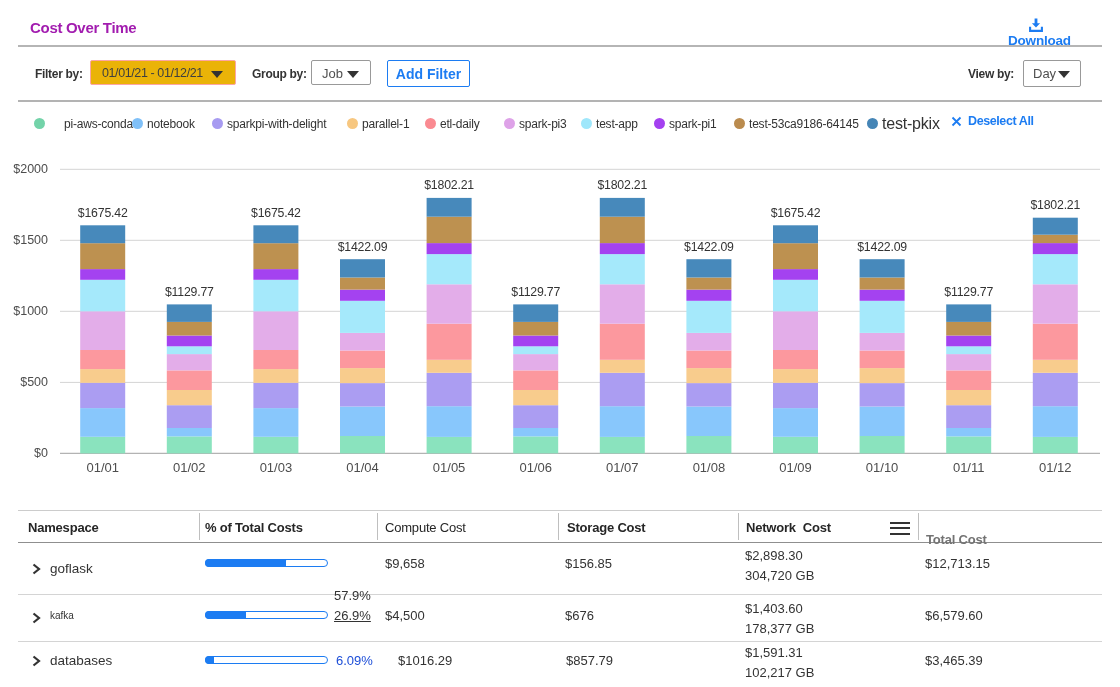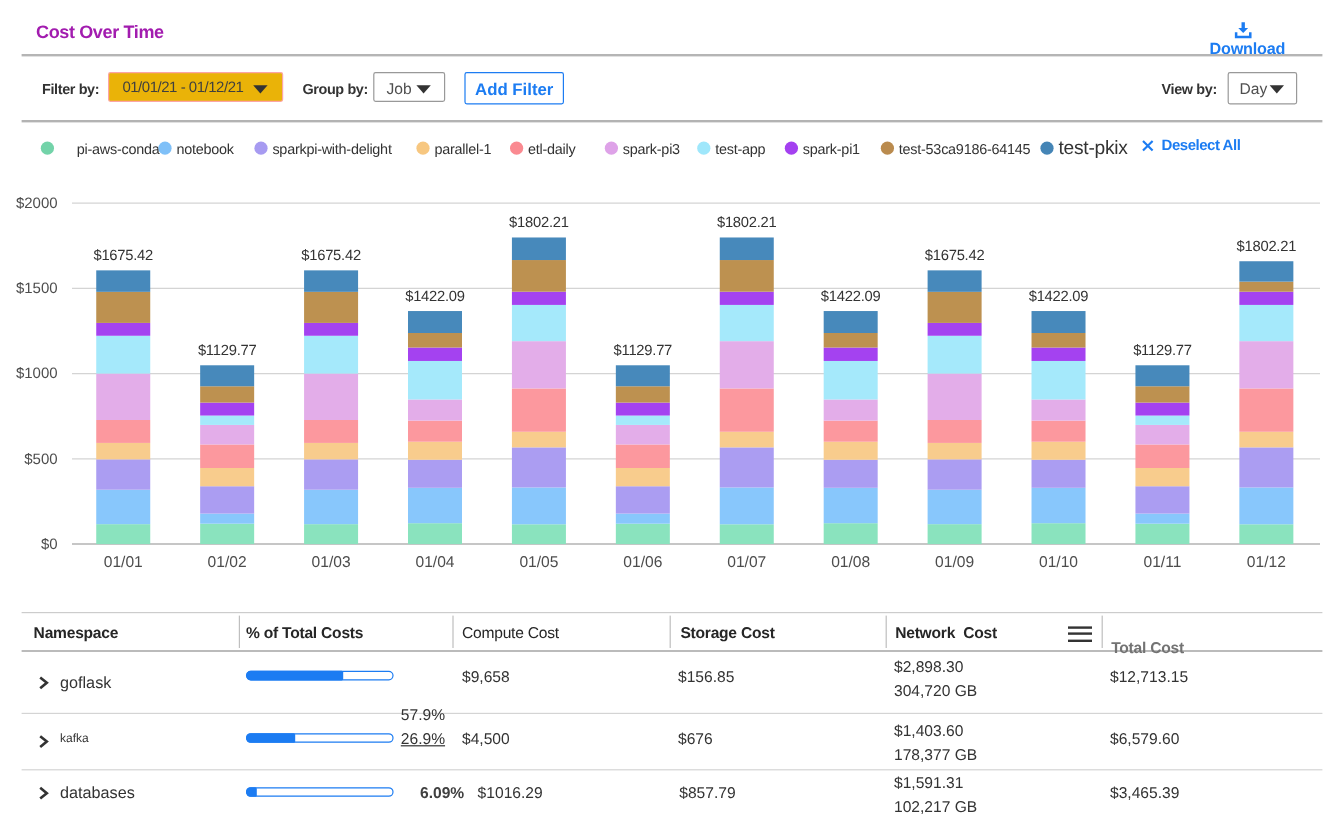--- a/index.html
+++ b/index.html
@@ -293,20 +293,20 @@
 <div style="position:absolute;left:565px;top:608.0px;font-size:13px;color:#333;font-weight:normal;white-space:nowrap;">$676</div>
 <div style="position:absolute;left:745px;top:600.5px;font-size:13px;color:#333;font-weight:normal;white-space:nowrap;">$1,403.60</div>
 <div style="position:absolute;left:745px;top:620.5px;font-size:13px;color:#333;font-weight:normal;white-space:nowrap;">178,377 GB</div>
 <div style="position:absolute;left:925px;top:608.0px;font-size:13px;color:#333;font-weight:normal;white-space:nowrap;">$6,579.60</div>
 <svg width="10" height="12" viewBox="0 0 10 12" style="position:absolute;left:31px;top:654.5px;">
       <path d="M2.5 1.5 L8 6 L2.5 10.5" fill="none" stroke="#333" stroke-width="2.2"></path>
     </svg>
 <div style="position:absolute;left:50px;top:652.7px;font-size:13.5px;color:#333;font-weight:normal;white-space:nowrap;">databases</div>
 <div style="position:absolute;left:205px;top:655.5px;width:123px;height:8px;border:1.25px solid #1C7CF2;border-radius:4.5px;"></div>
 <div style="position:absolute;left:205px;top:655.5px;width:9px;height:8px;border-radius:4.5px 1.5px 1.5px 4.5px;background:#1C7CF2;"></div>
-<div style="position:absolute;left:350px;top:652.5px;font-size:13px;color:#404040;font-weight:bold;white-space:nowrap;">6.09%</div>
+<div style="position:absolute;left:336px;top:652.5px;font-size:13px;color:#1d4ed8;font-weight:normal;white-space:nowrap;">6.09%</div>
 <div style="position:absolute;left:398px;top:652.5px;font-size:13px;color:#333;font-weight:normal;white-space:nowrap;">$1016.29</div>
 <div style="position:absolute;left:566px;top:652.5px;font-size:13px;color:#333;font-weight:normal;white-space:nowrap;">$857.79</div>
 <div style="position:absolute;left:745px;top:645.0px;font-size:13px;color:#333;font-weight:normal;white-space:nowrap;">$1,591.31</div>
 <div style="position:absolute;left:745px;top:665.0px;font-size:13px;color:#333;font-weight:normal;white-space:nowrap;">102,217 GB</div>
 <div style="position:absolute;left:925px;top:652.5px;font-size:13px;color:#333;font-weight:normal;white-space:nowrap;">$3,465.39</div>
 
 </div>
 
 </body></html>

